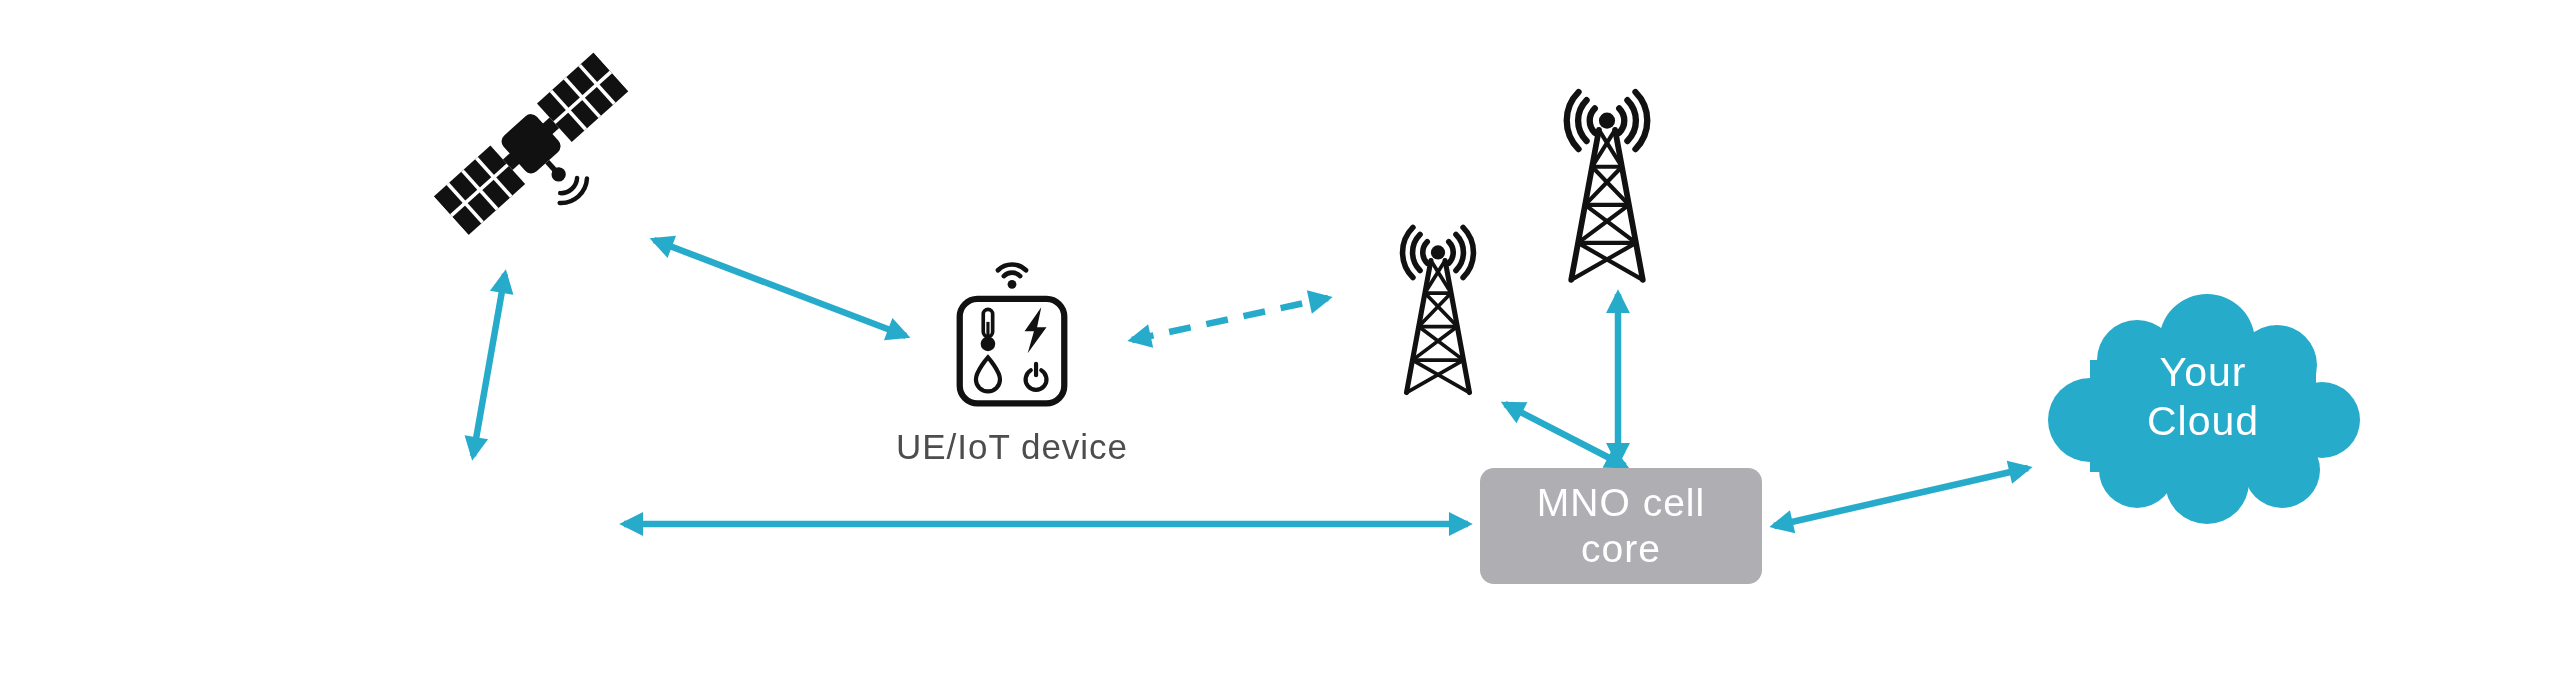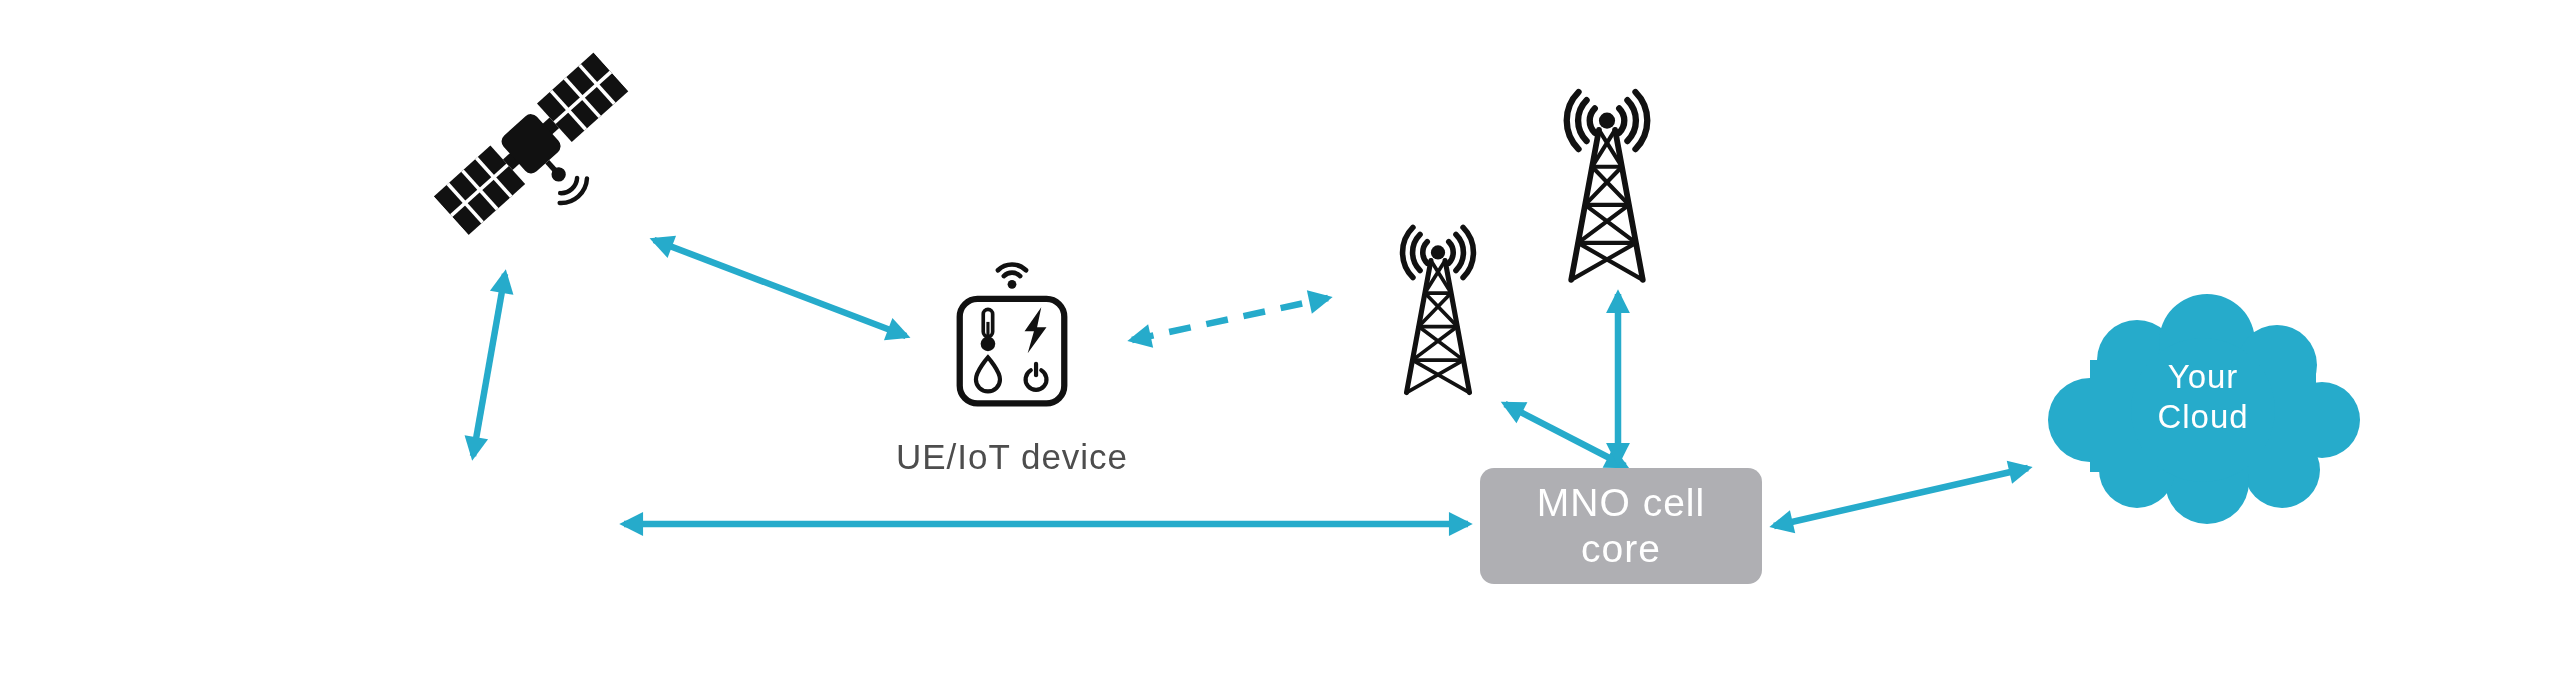--- a/index.html
+++ b/index.html
@@ -36,21 +36,21 @@
   
   .ue-device {
     left: 932px;
     top: 255px;
     width: 160px;
     display: flex;
     flex-direction: column;
     align-items: center;
   }
   .ue-label {
-    margin-top: 17px;
+    margin-top: 7px;
     font-size: 35px;
     letter-spacing: 1px;
     color: #4d4d4d;
     white-space: nowrap;
   }
 
   
   .tower-small { left: 1372px; top: 222px; width: 132px; }
   .tower-large { left: 1532px; top: 86px;  width: 150px; }
 
@@ -78,21 +78,21 @@
   .cloud-node { left: 2042px; top: 270px; width: 322px; height: 262px; }
   .cloud-label {
     position: absolute;
     left: 76px; top: 52px;
     width: 170px; height: 150px;
     display: flex;
     align-items: center;
     justify-content: center;
     text-align: center;
     color: #ffffff;
-    font-size: 33px;
+    font-size: 41px;
     line-height: 1.2;
     letter-spacing: 1px;
   }
 </style>
 </head>
 <body>
 
 <div class="canvas">
 
   <svg class="arrow-layer" viewBox="0 0 2560 675">

